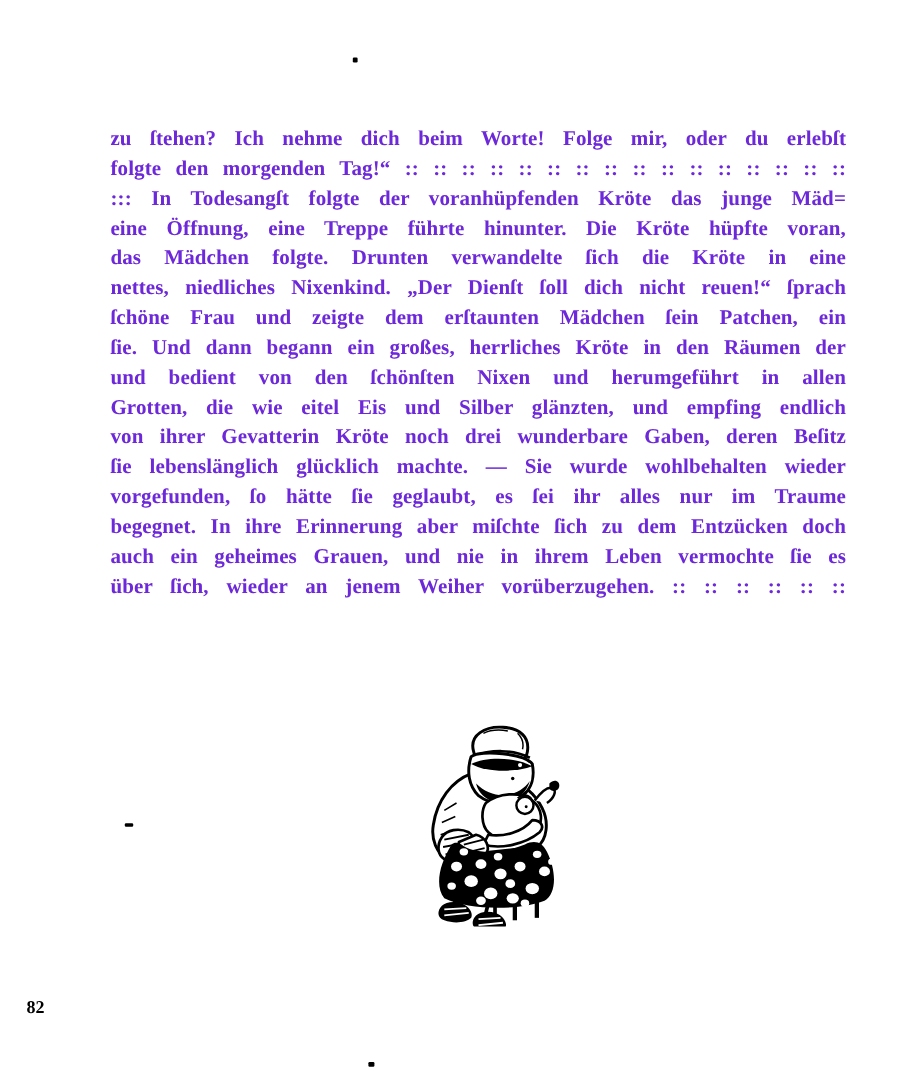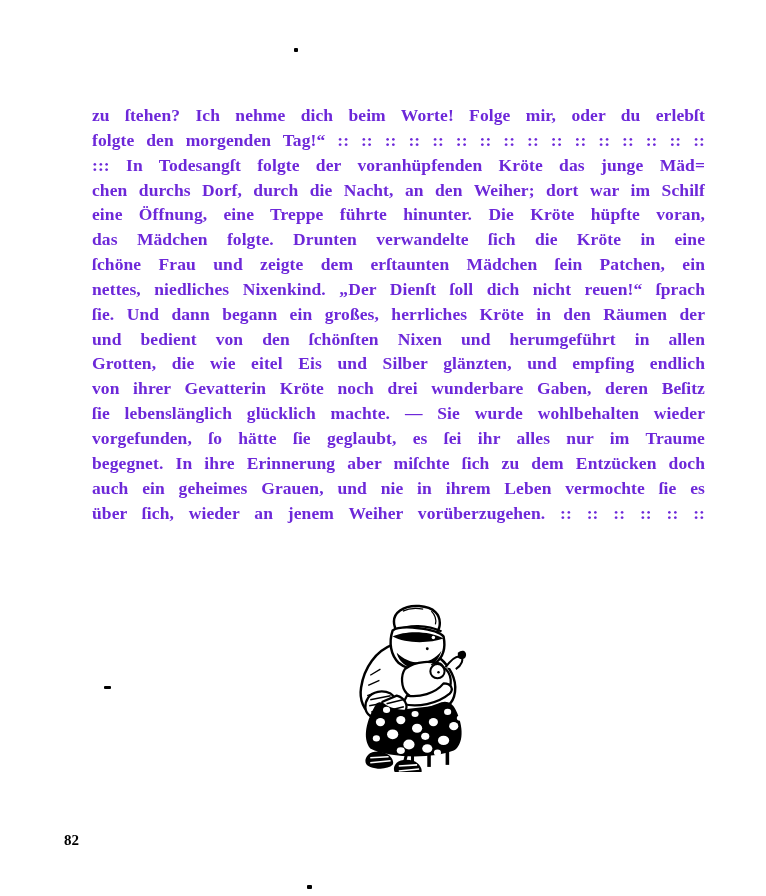--- a/index.html
+++ b/index.html
@@ -30,21 +30,20 @@
     left:356px;top:604px;
     width:112px;height:168px;
   }
   .pagenum{
     position:absolute;
     left:22px;top:832px;
     font-family:"Liberation Serif", serif;
     font-weight:bold;
     font-size:15px;
     color:#000;
-    margin-left:42px;
   }
   .speck{
     position:absolute;
     background:#000;
   }
   .speck1{left:294px;top:48px;width:4px;height:4px;border-radius:1px;}
   .speck2{left:104px;top:686px;width:7px;height:3px;border-radius:1px;}
   .speck3{left:307px;top:885px;width:5px;height:4px;border-radius:1px;}
 </style>
 </head>
@@ -53,25 +52,24 @@
 <div class="page">
 
   <div class="speck speck1"></div>
   <div class="speck speck2"></div>
   <div class="speck speck3"></div>
 
   <div class="textblock">
       <div class="line">zu ſtehen? Ich nehme dich beim Worte! Folge mir, oder du erlebſt</div>
       <div class="line">folgte den morgenden Tag!“ :: :: :: :: :: :: :: :: :: :: :: :: :: :: :: ::</div>
       <div class="line">::: In Todesangſt folgte der voranhüpfenden Kröte das junge Mäd=</div>
-      <div class="line">chen durchs Dorf, durch die Nacht, an den Weiher; dort war im Schilf</div>
       <div class="line">eine Öffnung, eine Treppe führte hinunter. Die Kröte hüpfte voran,</div>
       <div class="line">das Mädchen folgte. Drunten verwandelte ſich die Kröte in eine</div>
+      <div class="line">nettes, niedliches Nixenkind. „Der Dienſt ſoll dich nicht reuen!“ ſprach</div>
       <div class="line">ſchöne Frau und zeigte dem erſtaunten Mädchen ſein Patchen, ein</div>
-      <div class="line">nettes, niedliches Nixenkind. „Der Dienſt ſoll dich nicht reuen!“ ſprach</div>
       <div class="line">ſie. Und dann begann ein großes, herrliches Kröte in den Räumen der</div>
       <div class="line">und bedient von den ſchönſten Nixen und herumgeführt in allen</div>
       <div class="line">Grotten, die wie eitel Eis und Silber glänzten, und empfing endlich</div>
       <div class="line">von ihrer Gevatterin Kröte noch drei wunderbare Gaben, deren Beſitz</div>
       <div class="line">ſie lebenslänglich glücklich machte. — Sie wurde wohlbehalten wieder</div>
       <div class="line">vorgefunden, ſo hätte ſie geglaubt, es ſei ihr alles nur im Traume</div>
       <div class="line">begegnet. In ihre Erinnerung aber miſchte ſich zu dem Entzücken doch</div>
       <div class="line">auch ein geheimes Grauen, und nie in ihrem Leben vermochte ſie es</div>
       <div class="line">über ſich, wieder an jenem Weiher vorüberzugehen. :: :: :: :: :: ::</div>
     </div>

